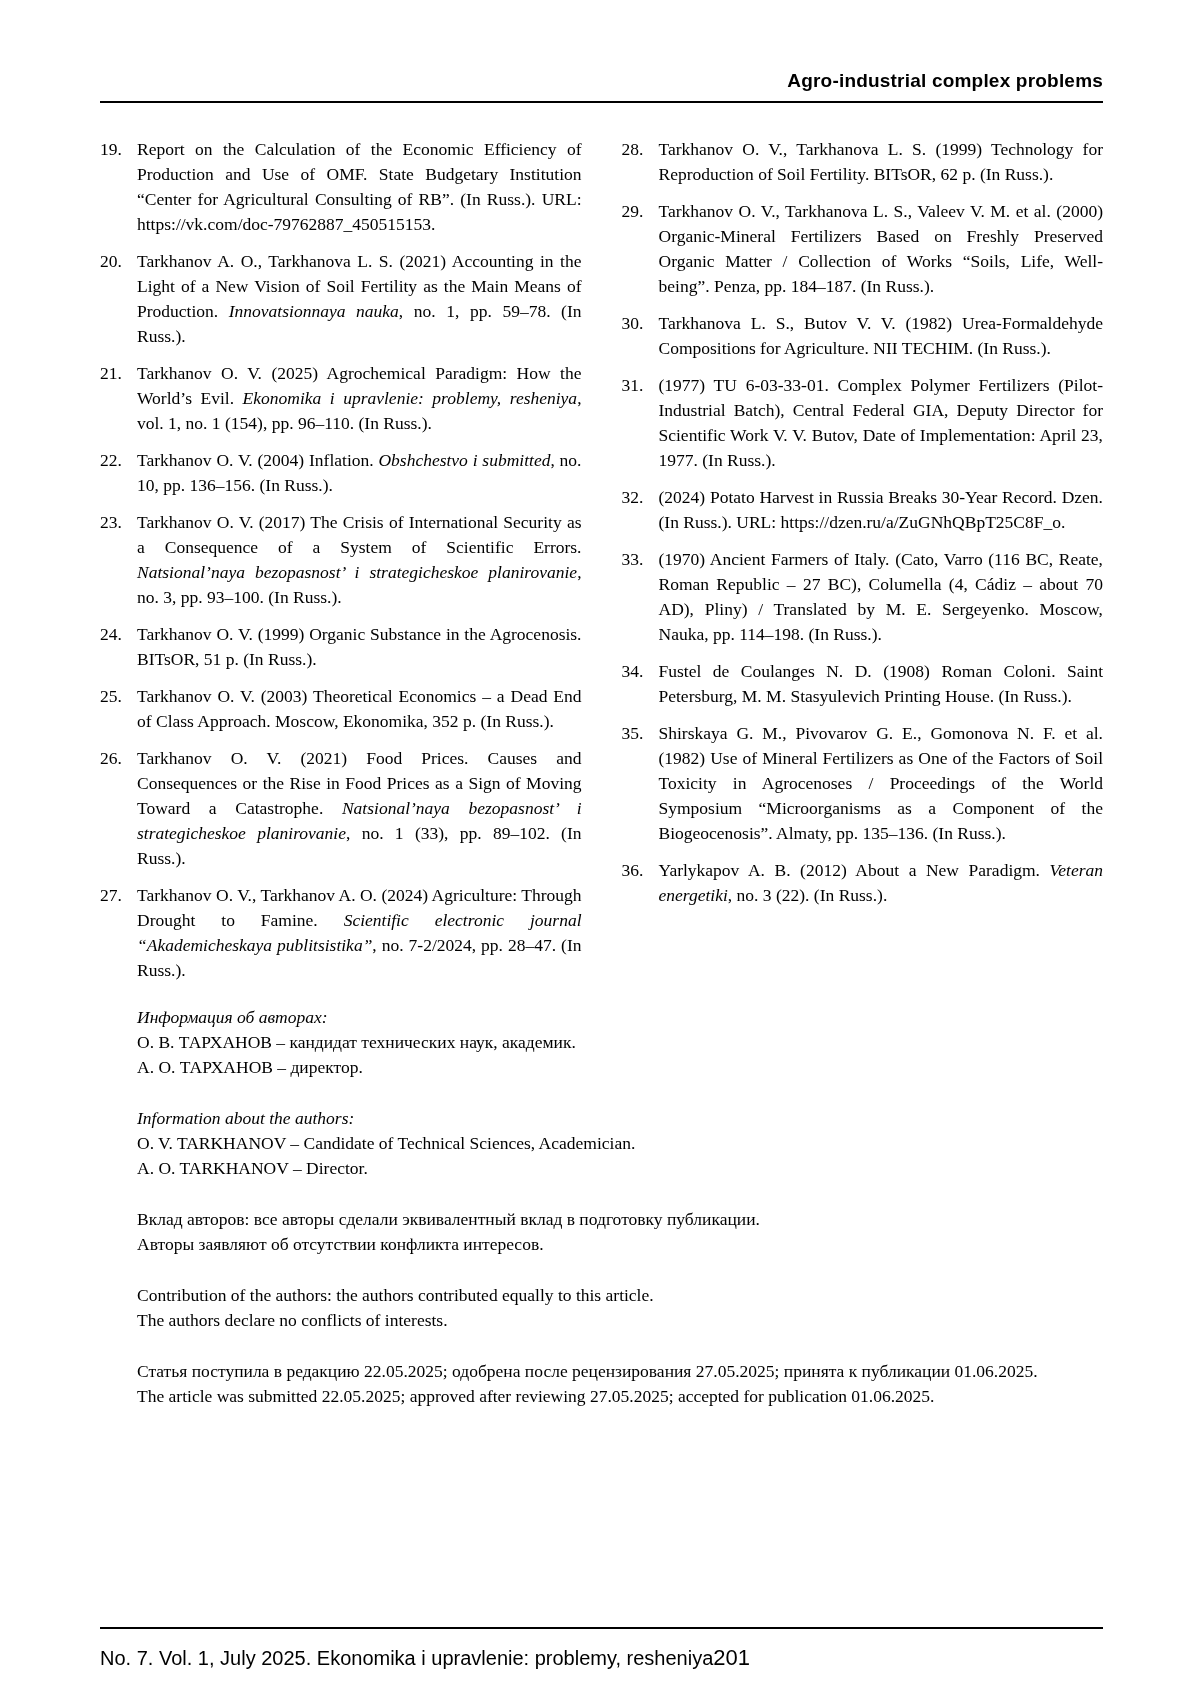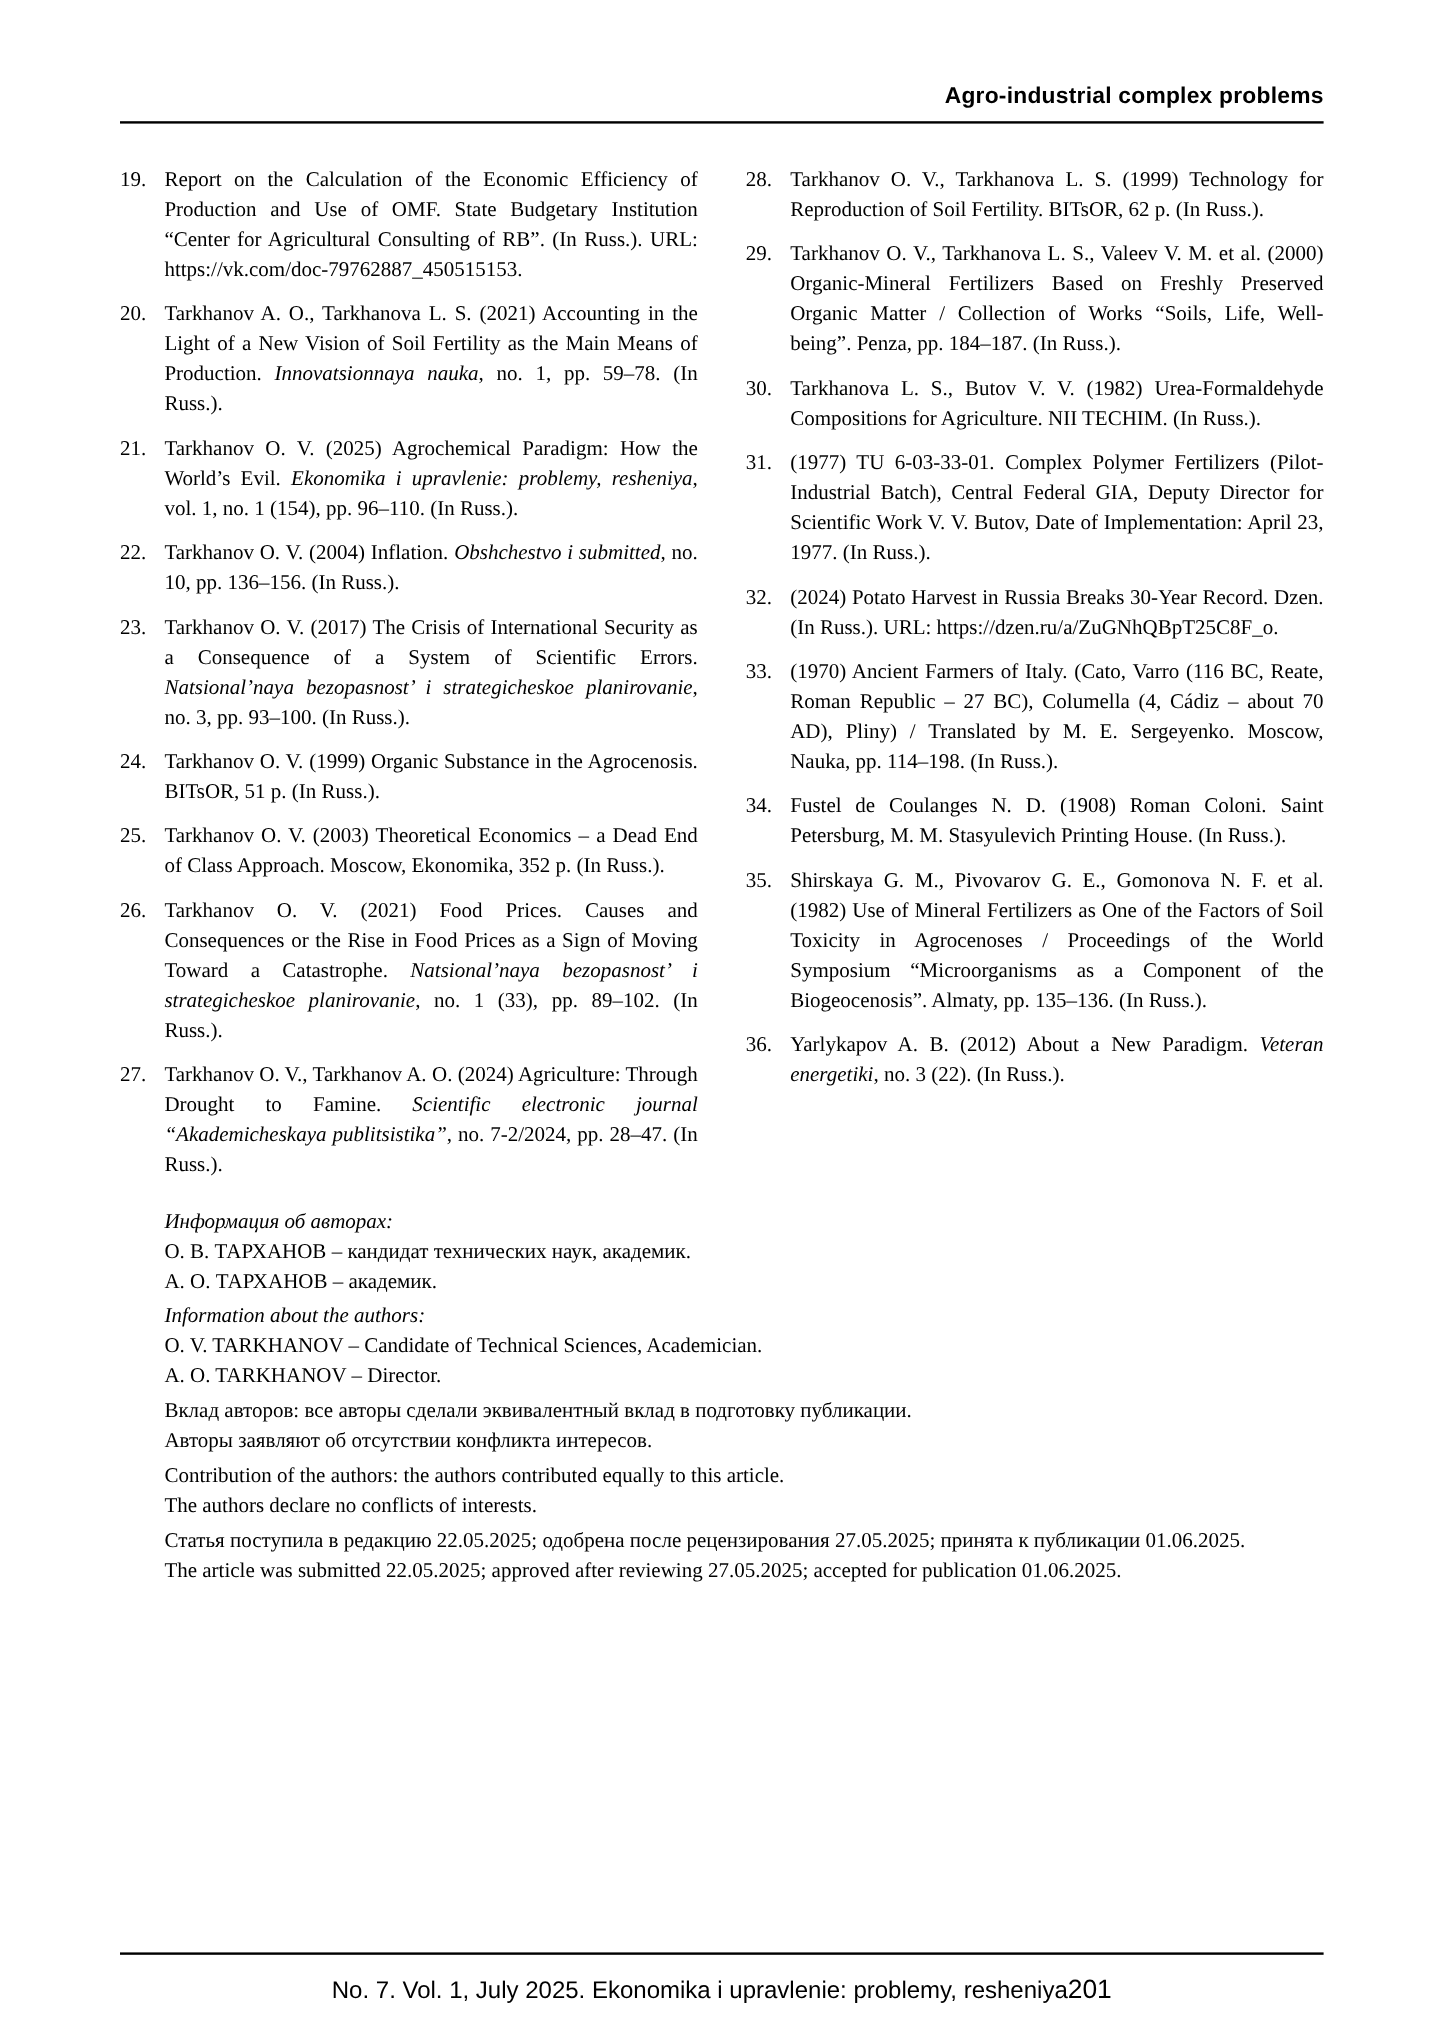--- a/index.html
+++ b/index.html
@@ -41,26 +41,26 @@
   .ref em { font-style: italic; }
   .authors {
     margin-top: 22px;
     padding-left: 37px;
     font-size: 17.5px;
     line-height: 25px;
   }
   .authors p { text-align: left; }
   .authors p.just { text-align: justify; }
   .it { font-style: italic; }
-  .gap { margin-top: 4px; font-family: Liberation Serif, serif; }
+  .gap { margin-top: 26px; font-family: Liberation Serif, serif; }
   footer { margin-top: auto; }
   .foot-rule { border-top: 2.5px solid #000; }
   .foot-line {
     display: flex;
-    justify-content: center;
+    justify-content: flex-start;
     align-items: baseline;
     margin-top: 16px;
     font-family: "Liberation Sans", sans-serif;
     font-size: 20px;
   }
   .foot-page { font-size: 22px; }
 </style>
 </head>
 <body>
 
@@ -92,21 +92,21 @@
         <div class="ref"><span class="ref-num">33.</span><span>(1970) Ancient Farmers of Italy. (Cato, Varro (116 BC, Reate, Roman Republic – 27 BC), Columella (4, Cádiz – about 70 AD), Pliny) / Translated by M. E. Sergeyenko. Moscow, Nauka, pp. 114–198. (In Russ.).</span></div>
         <div class="ref"><span class="ref-num">34.</span><span>Fustel de Coulanges N. D. (1908) Roman Coloni. Saint Petersburg, M. M. Stasyulevich Printing House. (In Russ.).</span></div>
         <div class="ref"><span class="ref-num">35.</span><span>Shirskaya G. M., Pivovarov G. E., Gomonova N. F. et al. (1982) Use of Mineral Fertilizers as One of the Factors of Soil Toxicity in Agrocenoses / Proceedings of the World Symposium “Microorganisms as a Component of the Biogeocenosis”. Almaty, pp. 135–136. (In Russ.).</span></div>
         <div class="ref"><span class="ref-num">36.</span><span>Yarlykapov A. B. (2012) About a New Paradigm. </span><em>Veteran energetiki</em><span>, no. 3 (22). (In Russ.).</span></div>
       </div>
   </main>
 
   <section class="authors">
     <p class="it">Информация об авторах:</p>
     <p>О. В. ТАРХАНОВ – кандидат технических наук, академик.</p>
-    <p>А. О. ТАРХАНОВ – академик.</p>
+    <p>А. О. ТАРХАНОВ – директор.</p>
 
     <p class="it gap">Information about the authors:</p>
     <p>O. V. TARKHANOV – Candidate of Technical Sciences, Academician.</p>
     <p>A. O. TARKHANOV – Director.</p>
 
     <p class="gap">Вклад авторов: все авторы сделали эквивалентный вклад в подготовку публикации.</p>
     <p>Авторы заявляют об отсутствии конфликта интересов.</p>
 
     <p class="gap">Contribution of the authors: the authors contributed equally to this article.</p>
     <p>The authors declare no conflicts of interests.</p>

